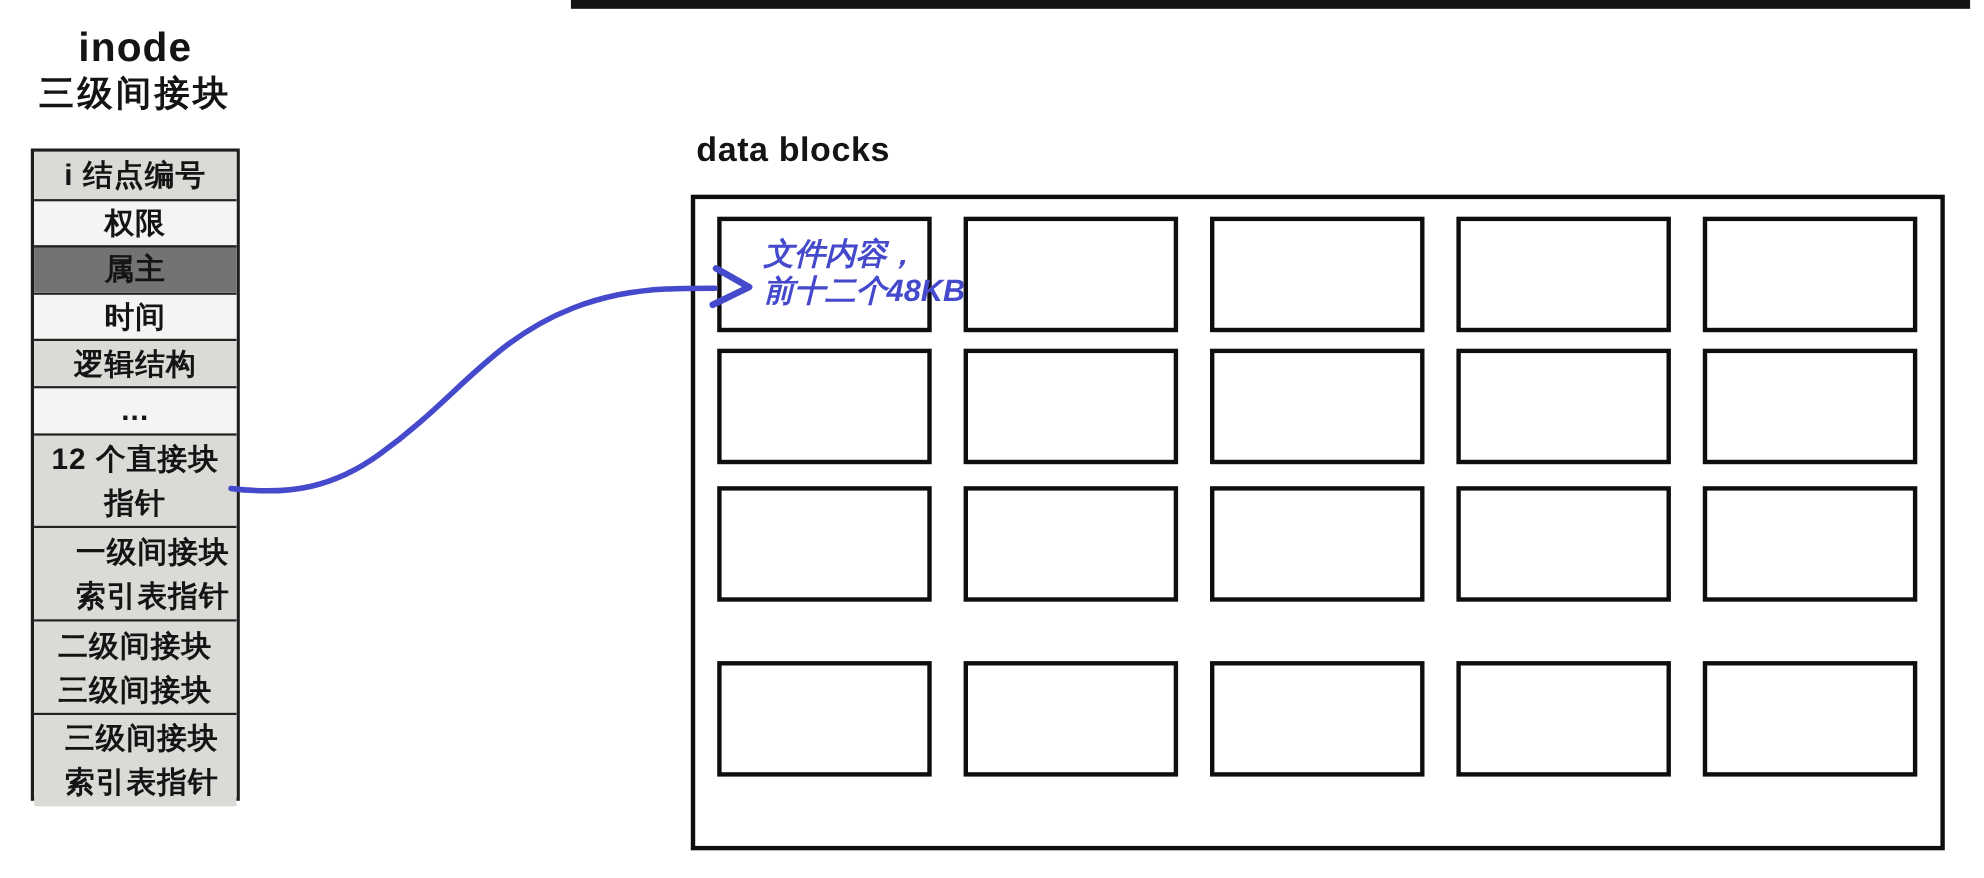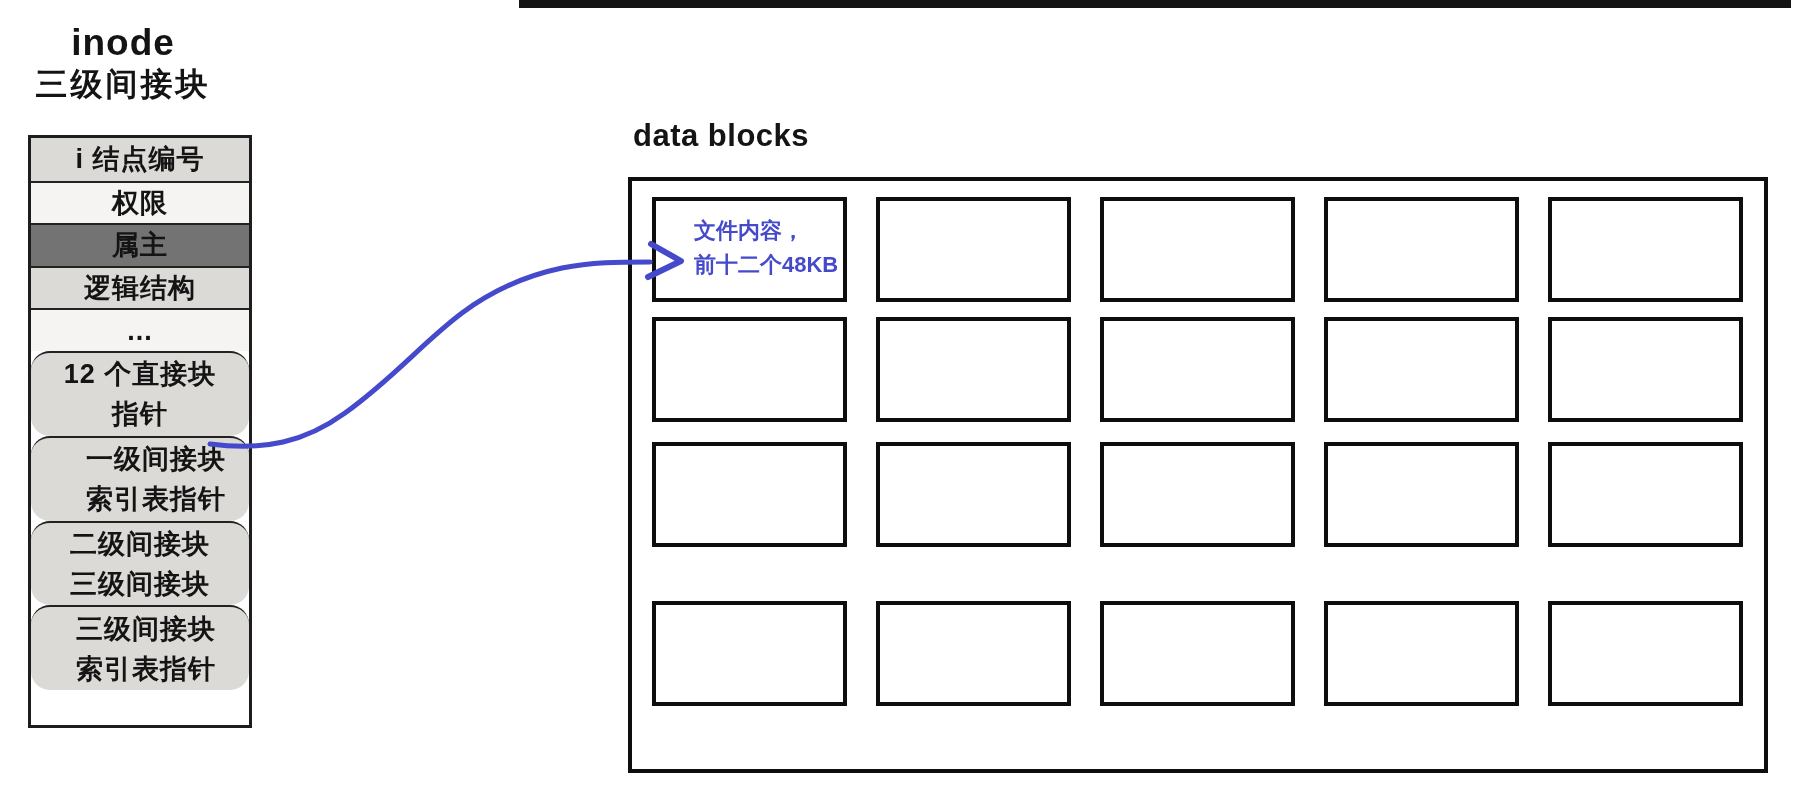--- a/index.html
+++ b/index.html
@@ -26,42 +26,42 @@
     text-align: center;
     font-weight: 800;
     line-height: 1.0;
   }
   .inode-title .t1 { font-size: 37px; letter-spacing: 1px; }
   .inode-title .t2 { font-size: 32px; letter-spacing: 3px; margin-top: 7px; }
 
   
   .inode-table {
     position: absolute;
-    left: 28px; top: 135px; width: 224px; height: 593px;
+    left: 28px; top: 135px; width: 190px; height: 593px;
     border: 3px solid #1d1d1d;
     box-sizing: border-box;
     display: flex;
     flex-direction: column;
   }
   .inode-row {
     box-sizing: border-box;
     flex: 0 0 auto;
     height: 42.6px;
     display: flex;
     align-items: center;
     justify-content: center;
     font-size: 27px;
     font-weight: 700;
     letter-spacing: 1px;
     text-align: center;
     white-space: pre-line;
     line-height: 40px;
   }
   .inode-row + .inode-row { border-top: 2.5px solid #222222; }
-  .inode-row.two { height: 84.8px; border-radius: 19px; }
+  .inode-row.two { height: 84.8px; }
 
   
   .db-title {
     position: absolute;
     left: 633px; top: 118px;
     font-size: 31px;
     font-weight: 800;
     letter-spacing: 0.5px;
   }
   .db-outer {
@@ -82,24 +82,25 @@
   .db-block {
     box-sizing: border-box;
     width: 195px; height: 105px;
     border: 4px solid #0e0e0e;
     background: #ffffff;
     position: relative;
   }
   .db-annot {
     position: absolute;
     left: 38px; top: 13px;
-    font-size: 22px;
+    font-size: 28px;
     font-weight: 700;
     line-height: 34px;
     white-space: nowrap;
+    font-style: italic;
   }
 
   .arrow-svg {
     position: absolute;
     left: 0; top: 0;
     pointer-events: none;
   }
 </style>
 </head>
 <body>
@@ -110,20 +111,21 @@
 
   <div class="inode-title">
     <div class="t1">inode</div>
     <div class="t2">三级间接块</div>
   </div>
 
   <div class="inode-table" id="inode-table">
       <div class="inode-row" style="background: rgb(220, 218, 215);">i 结点编号</div>
       <div class="inode-row" style="background: rgb(245, 244, 242);">权限</div>
       <div class="inode-row" style="background: #737373;">属主</div>
+      <div class="inode-row" style="background: rgb(245, 244, 242);">时间</div>
       <div class="inode-row" style="background: rgb(220, 218, 215);">逻辑结构</div>
       <div class="inode-row" style="background: rgb(245, 244, 242);">...</div>
       <div class="inode-row two" style="background: rgb(220, 218, 215);">12 个直接块
 指针</div>
       <div class="inode-row two" style="background: rgb(220, 218, 215); padding-left: 32px;">一级间接块
 索引表指针</div>
       <div class="inode-row two" style="background: rgb(220, 218, 215);">二级间接块
 三级间接块</div>
       <div class="inode-row two" style="background: rgb(220, 218, 215); padding-left: 12px;">三级间接块
 索引表指针</div>

